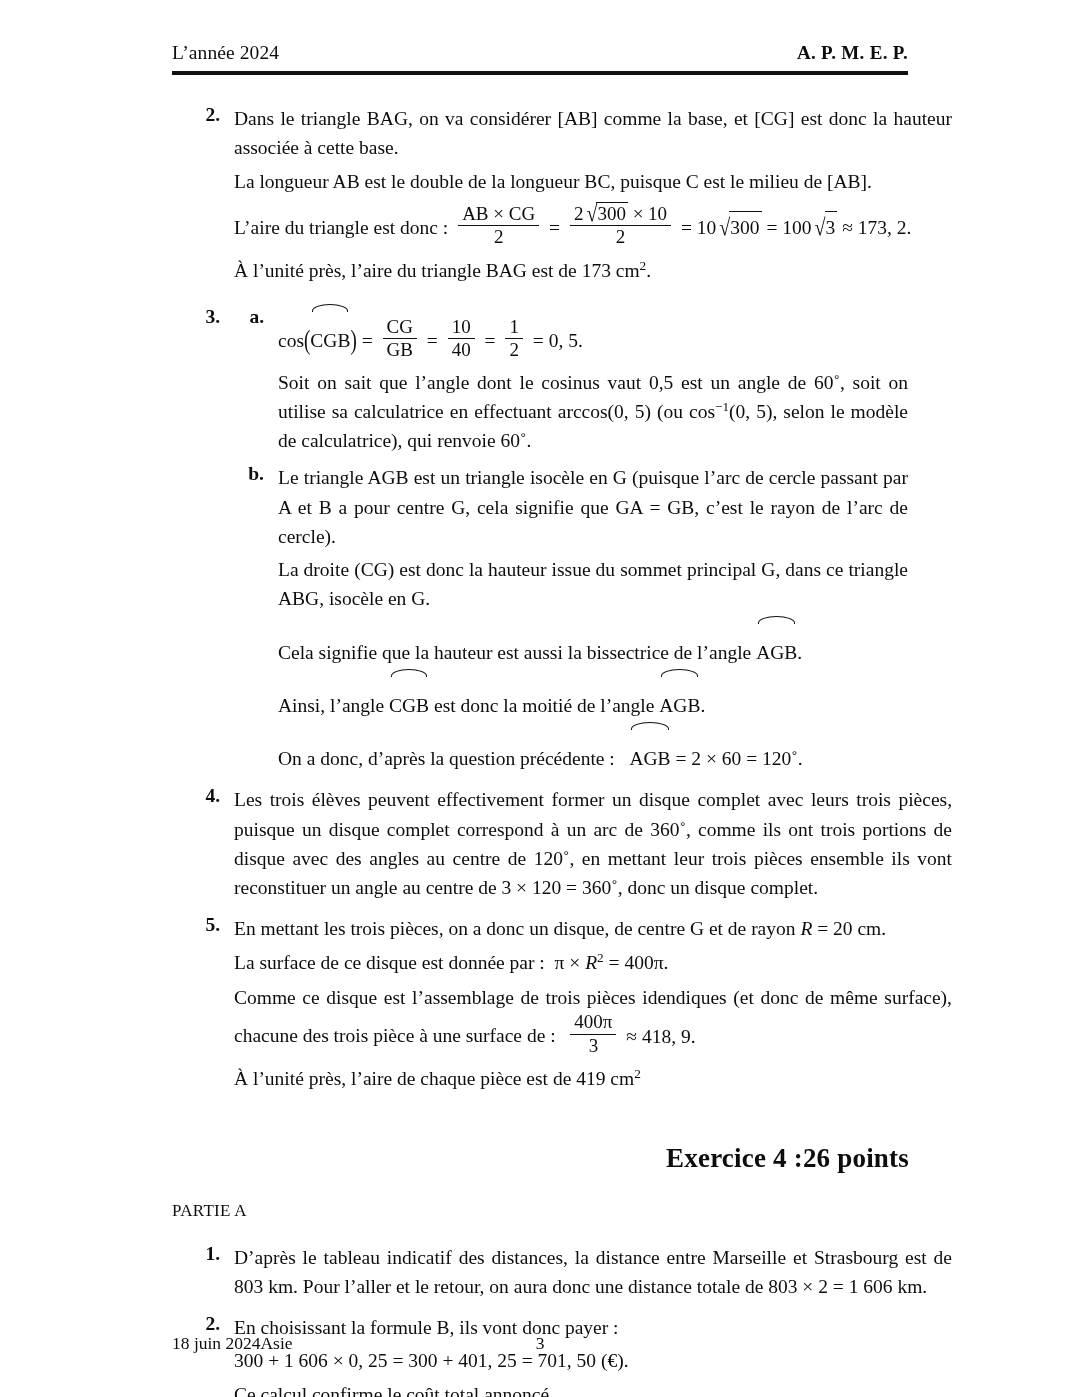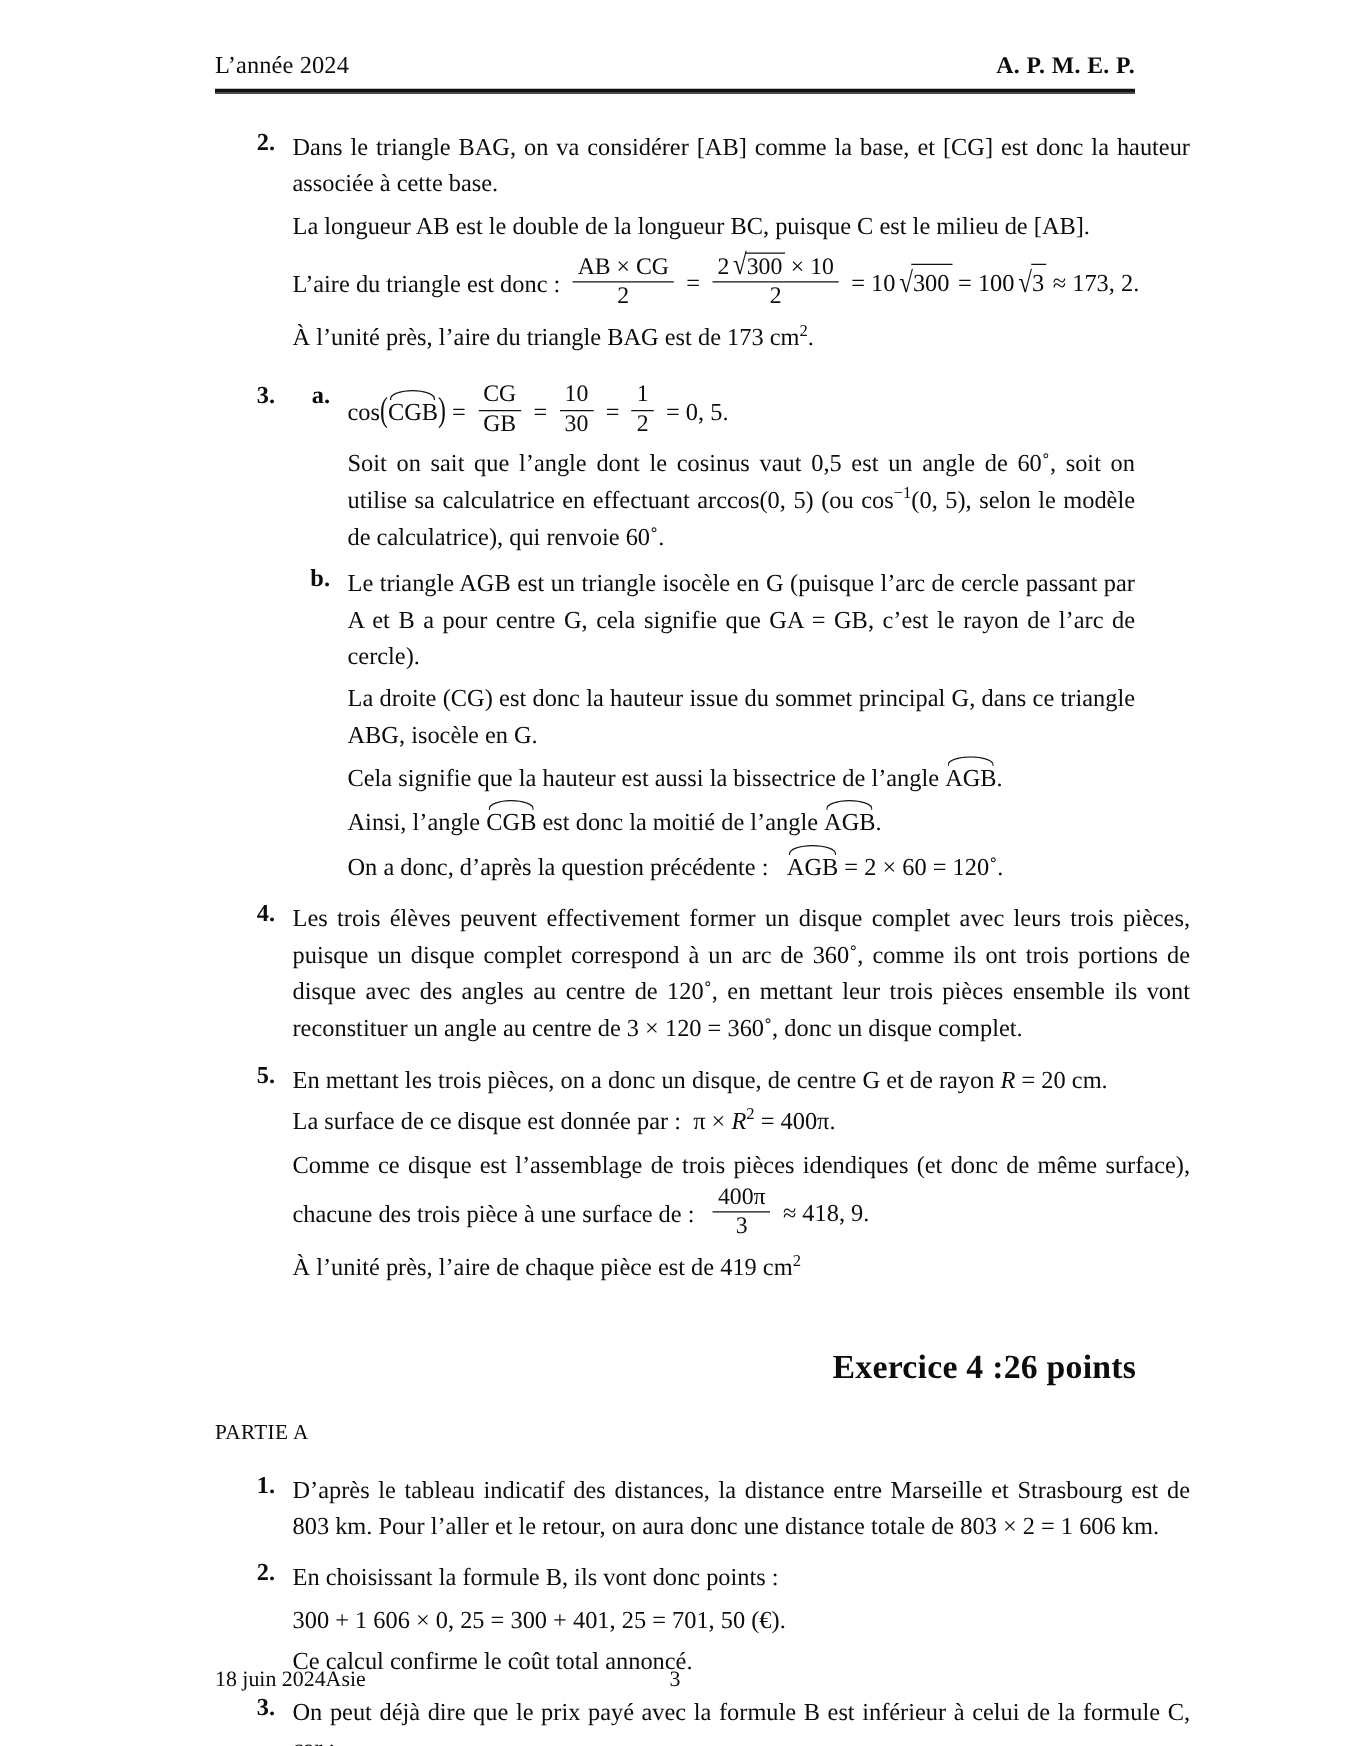--- a/index.html
+++ b/index.html
@@ -133,21 +133,21 @@
   .sqrt > .radsym { font-size: 20px; display: inline-block; transform: scaleY(1.18) translateY(-0.3px); }
   .sqrt > .rad {
     display: inline-block;
     border-top: 1.2px solid #111;
     padding: 1px 2px 0 1px;
     margin-left: -1px;
   }
   .ang {
     display: inline-block;
     position: relative;
-    padding-top: 2px;
+    padding-top: 20px;
   }
   .ang::before {
     content: "";
     position: absolute;
     left: 5%;
     right: 5%;
     top: -2px;
     height: 7px;
     border-top: 1.4px solid #111;
     border-left: 1.4px solid #111;
@@ -238,21 +238,21 @@
           <span class="math">
             <span>cos</span><span class="paren-big">(</span><span class="ang">CGB</span><span class="paren-big">)</span>
             <span>=</span>
             <span class="frac">
               <span class="num">CG</span>
               <span class="den">GB</span>
             </span>
             <span>=</span>
             <span class="frac">
               <span class="num">10</span>
-              <span class="den">30</span>
+              <span class="den">40</span>
             </span>
             <span>=</span>
             <span class="frac">
               <span class="num">1</span>
               <span class="den">2</span>
             </span>
             <span>= 0, 5.</span>
           </span>
         </p>
         <p class="t last"><span>Soit on sait que l’angle dont le cosinus vaut 0,5 est un angle de 60˚, soit on utilise sa calculatrice en effectuant arccos(0, 5) (ou cos</span><sup class="s">−1</sup><span>(0, 5), selon le modèle de calculatrice), qui renvoie 60˚.</span></p>
@@ -302,21 +302,21 @@
 
     <div class="lvl1 item">
       <span class="marker">1.</span>
       <p class="t last">D’après le tableau indicatif des distances, la distance entre Marseille et Strasbourg est de 803 km. Pour l’aller et le retour, on aura donc une distance totale de 803 × 2 = 1 606 km.</p>
     </div>
 
     <div class="spacer-sm" style="height:10px;"></div>
 
     <div class="lvl1 item">
       <span class="marker">2.</span>
-      <p class="t nj">En choisissant la formule B, ils vont donc points :</p>
+      <p class="t nj">En choisissant la formule B, ils vont donc payer :</p>
       <p class="t nj math">300 + 1 606 × 0, 25 = 300 + 401, 25 = 701, 50 (€).</p>
       <p class="t nj last">Ce calcul confirme le coût total annoncé.</p>
     </div>
 
     <div class="spacer-sm" style="height:10px;"></div>
 
     <div class="lvl1 item">
       <span class="marker">3.</span>
       <p class="t"><span>On peut déjà dire que le prix payé avec la formule B est inférieur à celui de la formule C, car :</span> &nbsp;</p>
 

